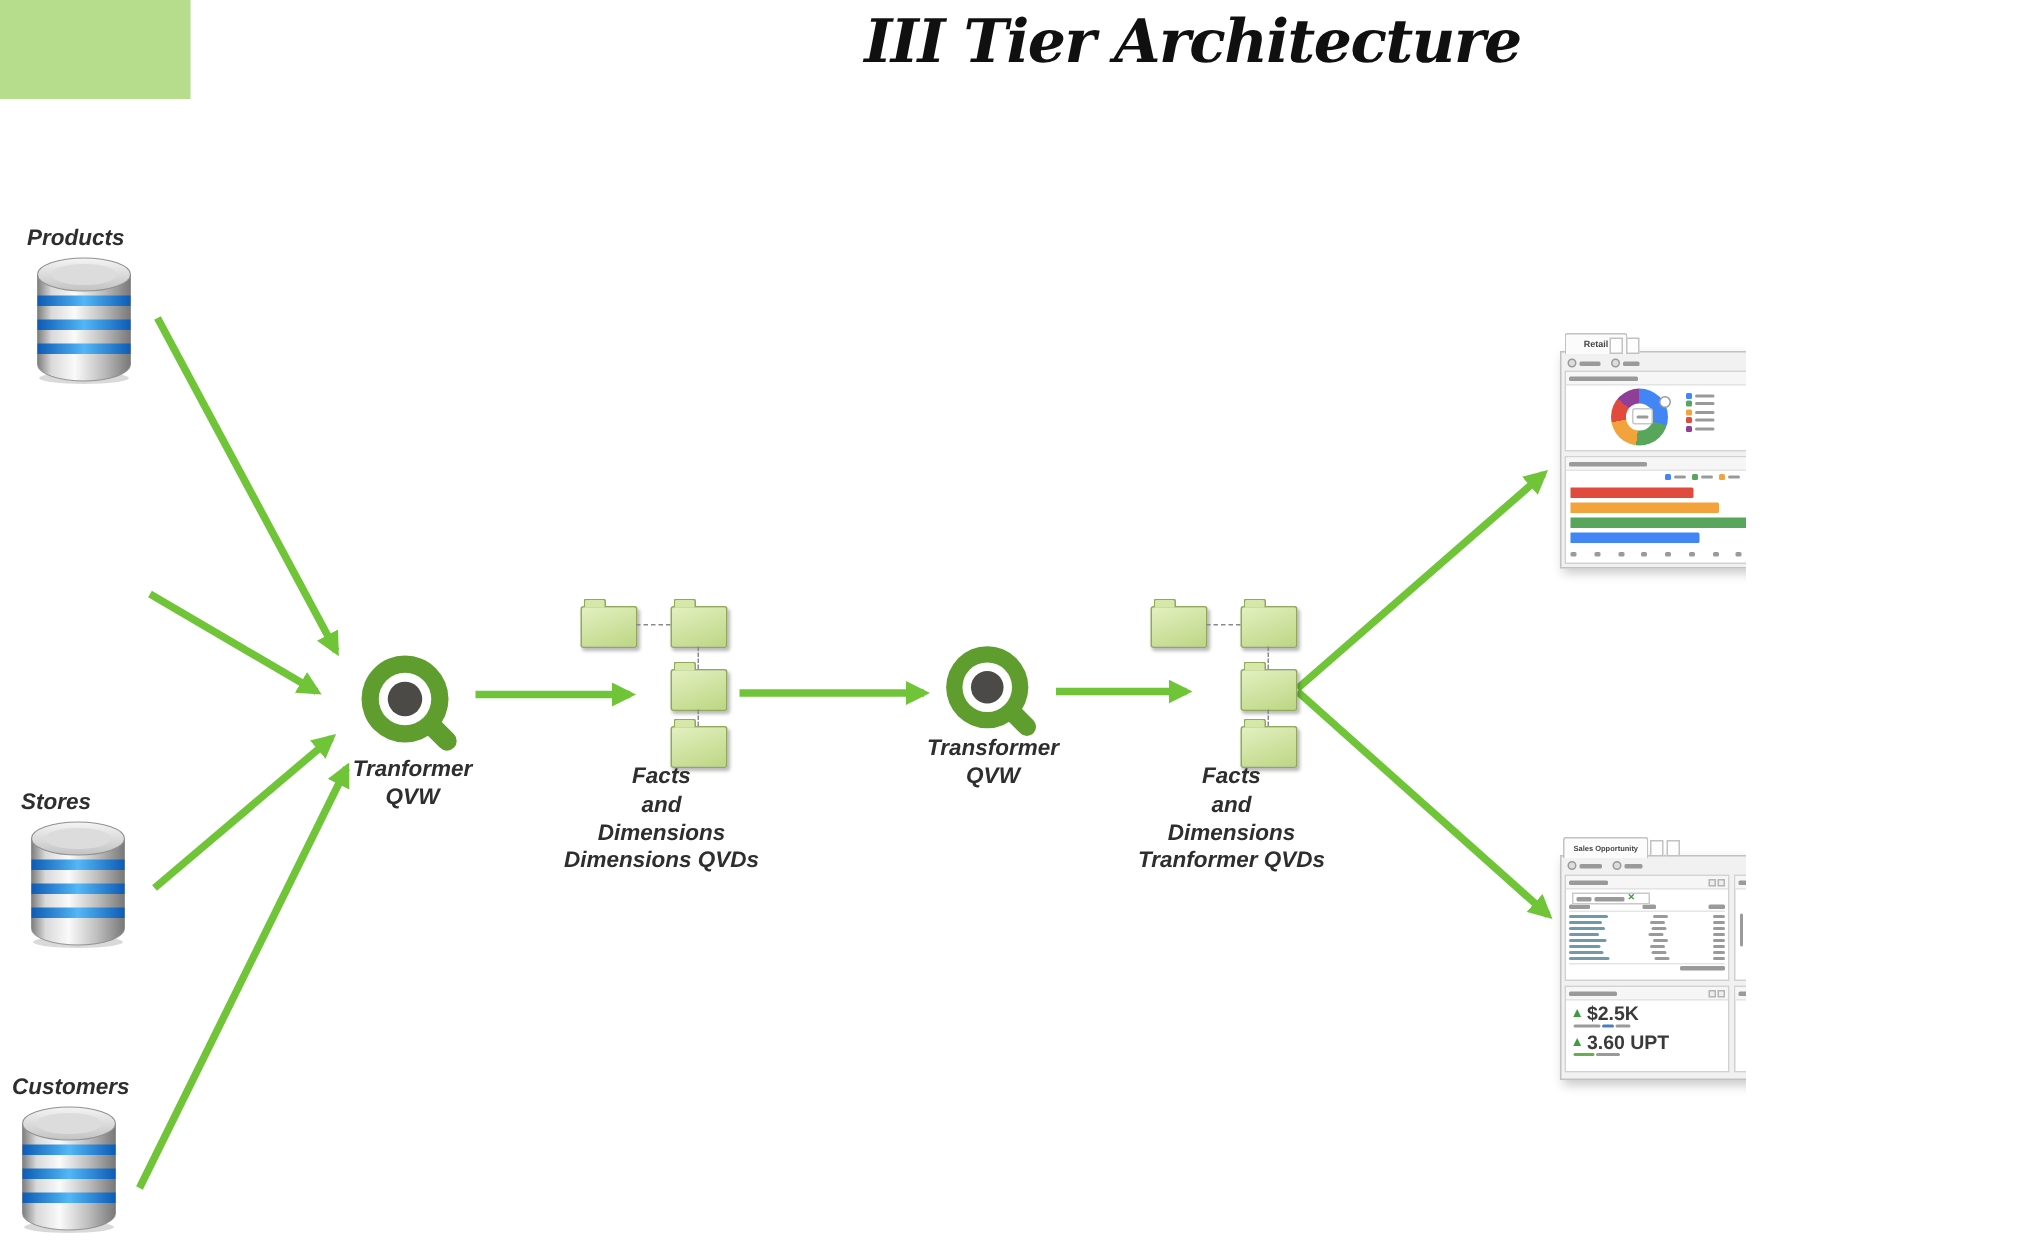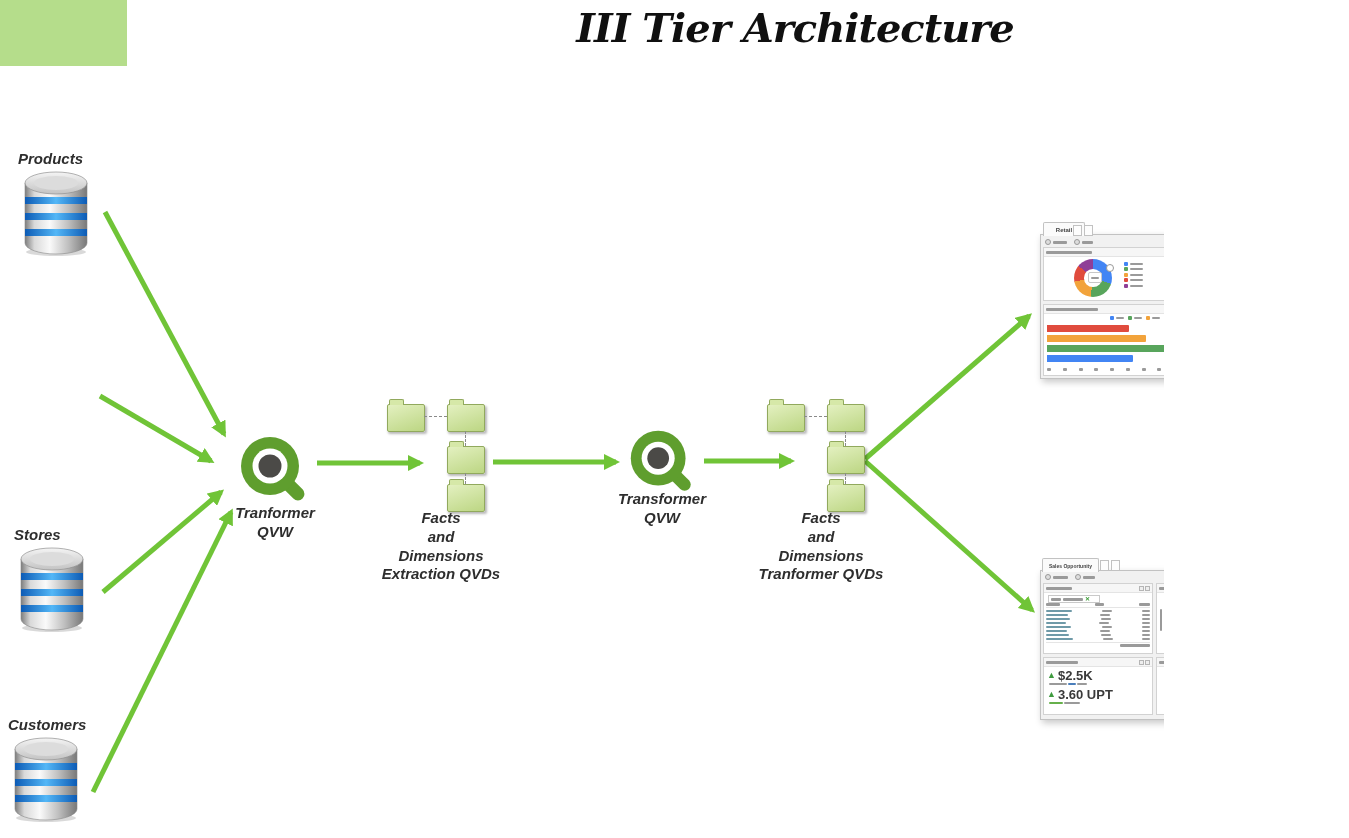--- a/index.html
+++ b/index.html
@@ -190,21 +190,21 @@
   <div class="folder" style="left:447px;top:404px;"></div>
   <div class="folder" style="left:447px;top:446px;"></div>
   <div class="folder" style="left:447px;top:484px;"></div>
   <div class="connh" style="left:424px;top:416px;width:23px;"></div>
   <div class="connv" style="left:465px;top:431px;height:15px;"></div>
   <div class="connv" style="left:465px;top:473px;height:11px;"></div>
   <div class="diaglabel" style="left:352px;top:509px;width:178px;">
     <span>Facts</span>
     <span>and</span>
     <span>Dimensions</span>
-    <span>Extraction QVDs</span>
+    <span>Dimensions QVDs</span>
   </div>
 
   <div class="folder" style="left:767px;top:404px;"></div>
   <div class="folder" style="left:827px;top:404px;"></div>
   <div class="folder" style="left:827px;top:446px;"></div>
   <div class="folder" style="left:827px;top:484px;"></div>
   <div class="connh" style="left:804px;top:416px;width:23px;"></div>
   <div class="connv" style="left:845px;top:431px;height:15px;"></div>
   <div class="connv" style="left:845px;top:473px;height:11px;"></div>
   <div class="diaglabel" style="left:730px;top:509px;width:182px;">

